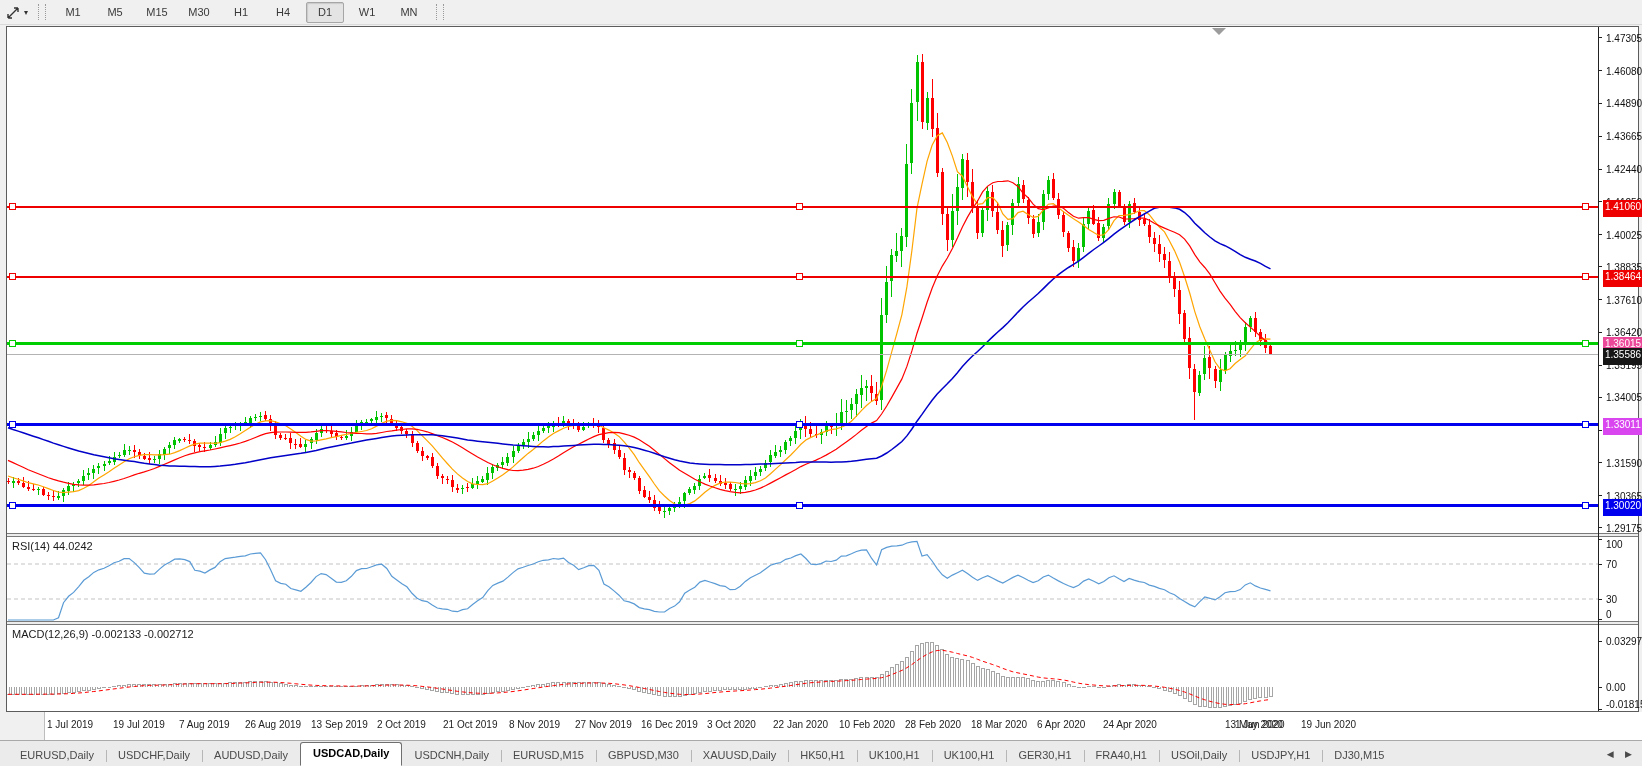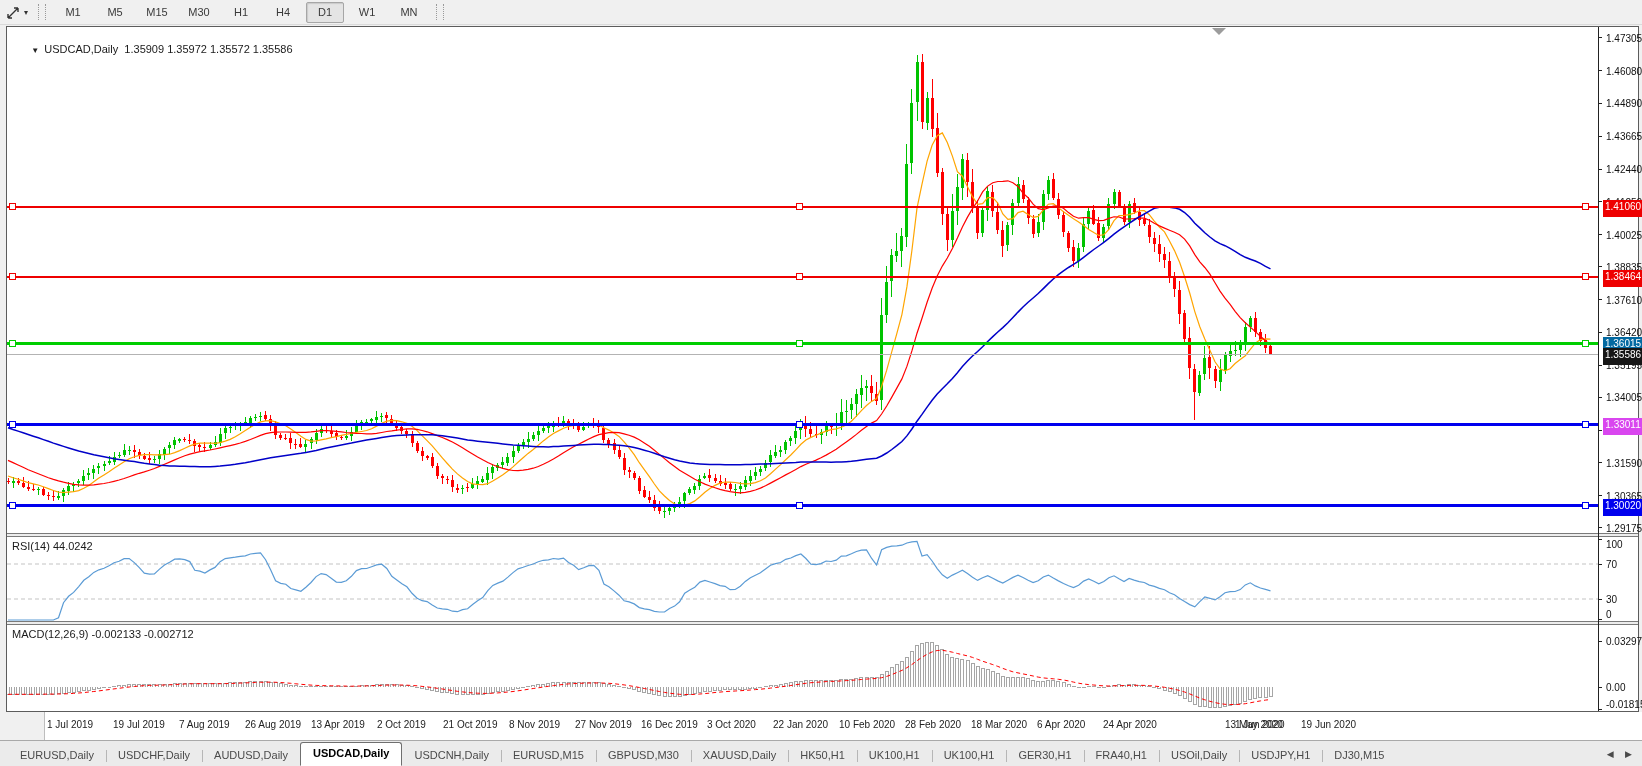--- a/index.html
+++ b/index.html
@@ -142,23 +142,20 @@
         <line x1="1591" y1="500.88727500000005" x2="1595" y2="500.88727500000005" stroke="#222" shape-rendering="crispEdges"></line>
         <line x1="1591" y1="512" x2="1595" y2="512" stroke="#222" shape-rendering="crispEdges"></line>
         <line x1="1591" y1="537" x2="1595" y2="537" stroke="#222" shape-rendering="crispEdges"></line>
         <line x1="1591" y1="572" x2="1595" y2="572" stroke="#222" shape-rendering="crispEdges"></line>
         <line x1="1591" y1="592" x2="1595" y2="592" stroke="#222" shape-rendering="crispEdges"></line>
         <line x1="1591" y1="614.49864" x2="1595" y2="614.49864" stroke="#222" shape-rendering="crispEdges"></line>
         <line x1="1591" y1="660" x2="1595" y2="660" stroke="#222" shape-rendering="crispEdges"></line>
         <line x1="1591" y1="682" x2="1595" y2="682" stroke="#222" shape-rendering="crispEdges"></line>
       </svg>
 
-    <div class="chart-header">
-      <span class="tri">▼</span><span>USDCAD,Daily</span><span id="ohlc-text">  1.35909 1.35972 1.35572 1.35586</span>
-    </div>
 
     <div class="pane-label" style="top:513px">RSI(14) 44.0242</div>
     <div class="pane-label" style="top:601px">MACD(12,26,9) -0.002133 -0.002712</div>
 
     <div class="shift-marker" style="left:1205px;top:1px"></div>
 
     <div id="axis-overlay">
         <div class="axis-label" style="top: 5.88776px;">1.47305</div>
         <div class="axis-label" style="top: 38.9958px;">1.46080</div>
         <div class="axis-label" style="top: 71.158px;">1.44890</div>
@@ -177,33 +174,33 @@
         <div class="axis-label" style="top: 495.887px;">1.29175</div>
         <div class="axis-label" style="top: 512px;">100</div>
         <div class="axis-label" style="top: 532px;">70</div>
         <div class="axis-label" style="top: 567px;">30</div>
         <div class="axis-label" style="top: 582px;">0</div>
         <div class="axis-label" style="top: 609.499px;">0.032972</div>
         <div class="axis-label" style="top: 655px;">0.00</div>
         <div class="axis-label" style="top: 672px;">-0.018154</div>
         <div class="price-tag" style="top: 173.171px; background: rgb(238, 0, 0);">1.41060</div>
         <div class="price-tag" style="top: 243.333px; background: rgb(238, 0, 0);">1.38464</div>
-        <div class="price-tag" style="top: 309.523px; background: #0369a1;">1.36015</div>
+        <div class="price-tag" style="top: 309.523px; background: #ec4899;">1.36015</div>
         <div class="price-tag" style="top: 390.712px; background: #d946ef;">1.33011</div>
         <div class="price-tag" style="top: 471.549px; background: rgb(0, 0, 238);">1.30020</div>
         <div class="price-tag" style="top: 321.117px; background: rgb(22, 22, 22);">1.35586</div>
       </div>
   </div>
 
   <div class="date-axis" id="date-axis">
       <div class="date-label" style="left: 2px;">1 Jul 2019</div>
       <div class="date-label" style="left: 68px;">19 Jul 2019</div>
       <div class="date-label" style="left: 134px;">7 Aug 2019</div>
       <div class="date-label" style="left: 200px;">26 Aug 2019</div>
-      <div class="date-label" style="left: 266px;">13 Apr 2019</div>
+      <div class="date-label" style="left: 266px;">13 Sep 2019</div>
       <div class="date-label" style="left: 332px;">2 Oct 2019</div>
       <div class="date-label" style="left: 398px;">21 Oct 2019</div>
       <div class="date-label" style="left: 464px;">8 Nov 2019</div>
       <div class="date-label" style="left: 530px; text-align: right;">27 Nov 2019</div>
       <div class="date-label" style="left: 596px;">16 Dec 2019</div>
       <div class="date-label" style="left: 662px;">3 Oct 2020</div>
       <div class="date-label" style="left: 728px;">22 Jan 2020</div>
       <div class="date-label" style="left: 794px;">10 Feb 2020</div>
       <div class="date-label" style="left: 860px;">28 Feb 2020</div>
       <div class="date-label" style="left: 926px;">18 Mar 2020</div>

